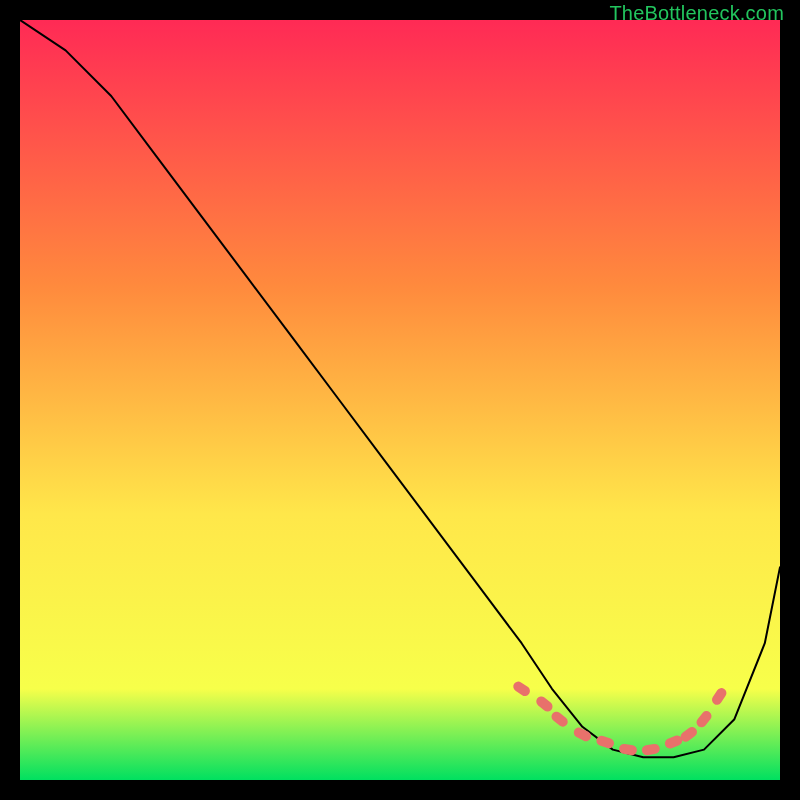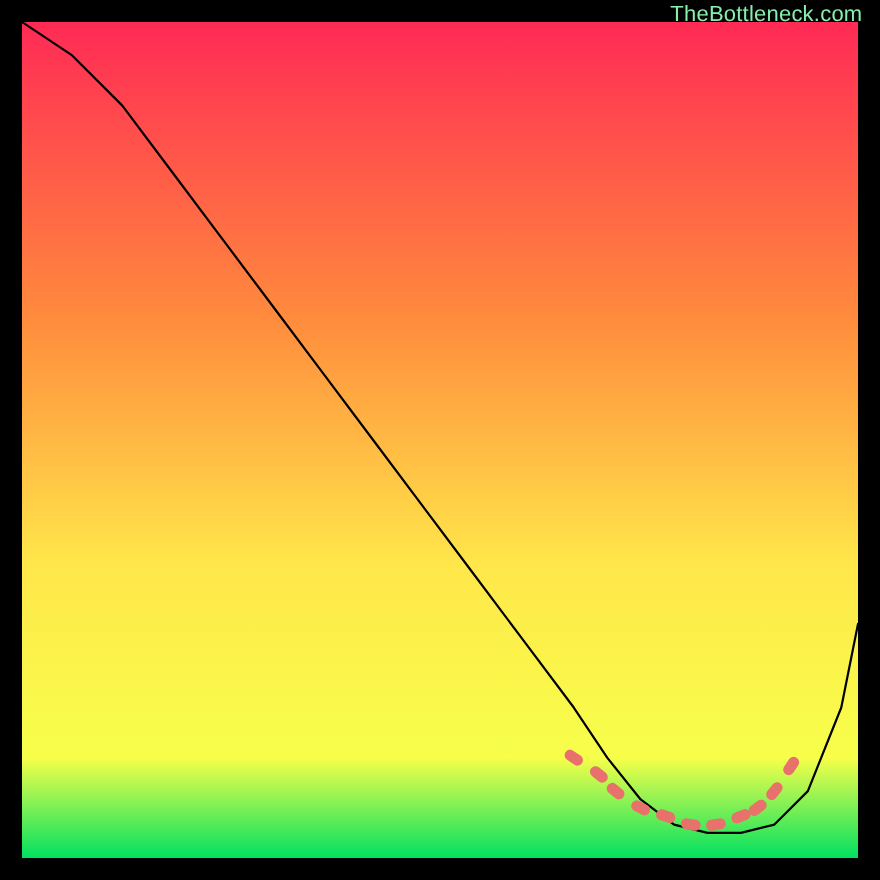--- a/index.html
+++ b/index.html
@@ -26,21 +26,21 @@
   }
   .plot svg {
     display: block;
     width: 760px;
     height: 760px;
   }
   .watermark {
     position: absolute;
     top: 2px;
     right: 16px;
-    color: #86efac;
+    color: #22c55e;
     font-size: 20px;
     font-weight: 400;
     letter-spacing: 0.2px;
     user-select: none;
     text-align: center;
   }
 </style>
 </head>
 <body>
 

